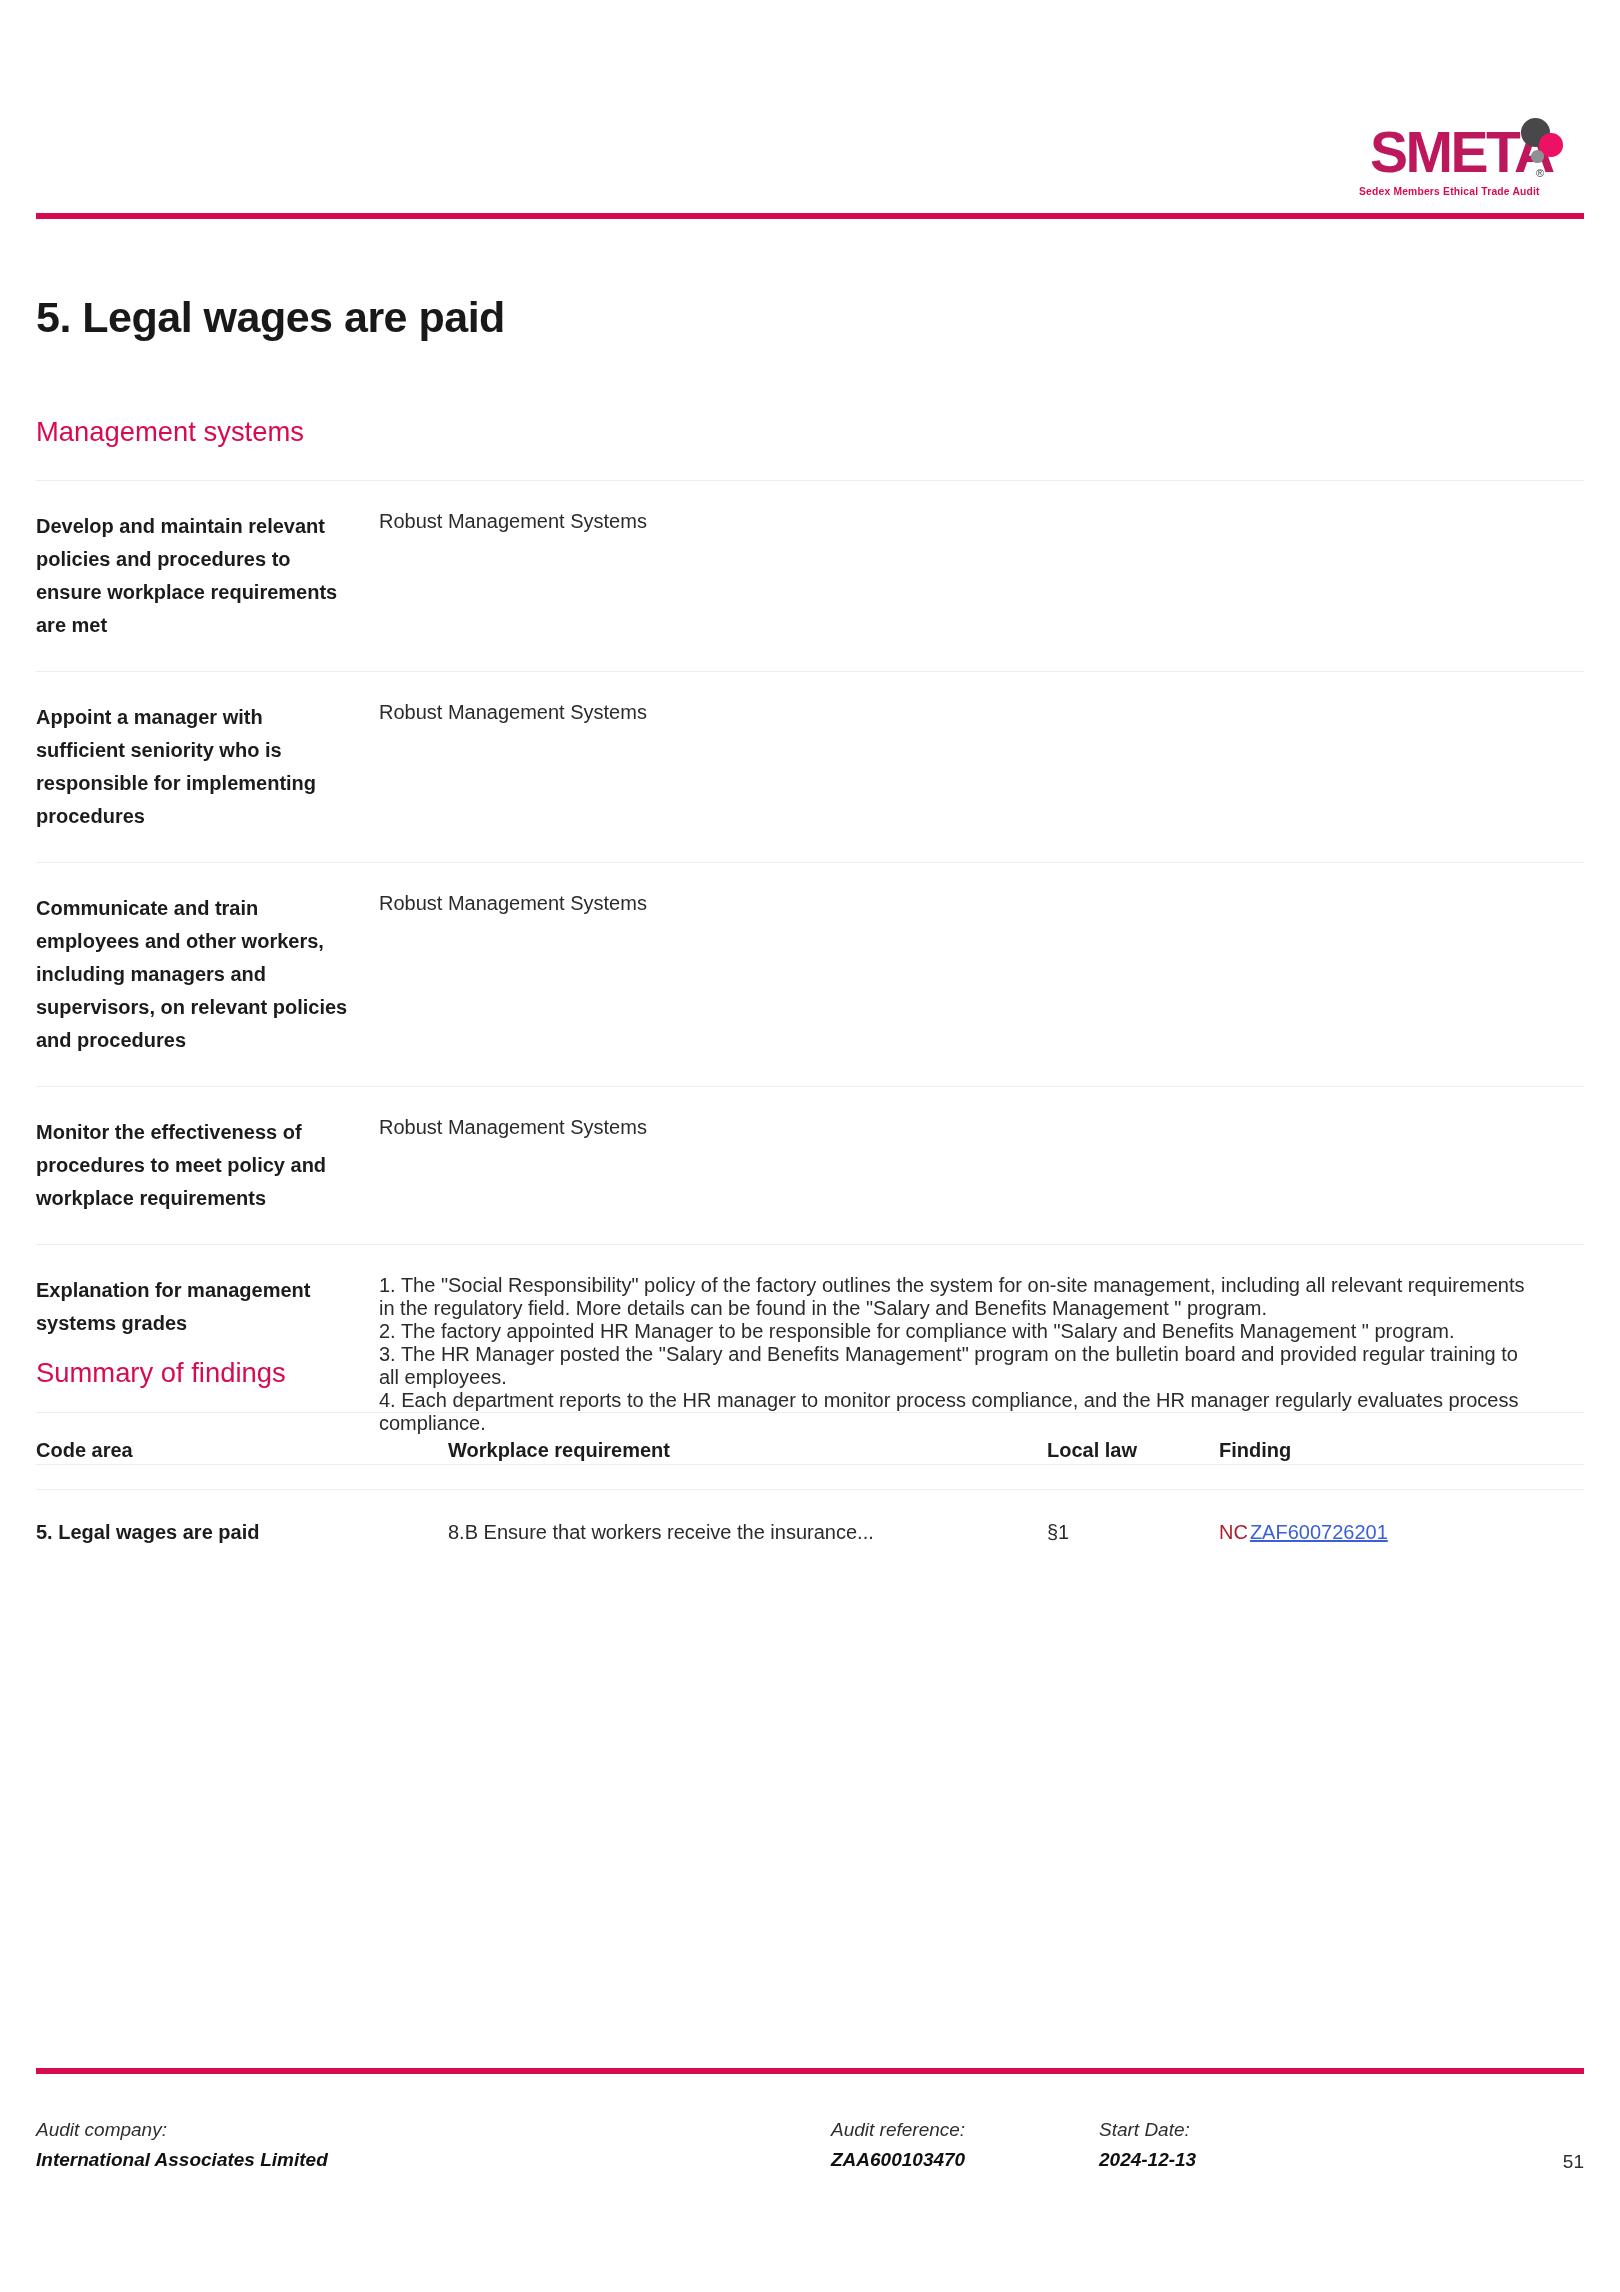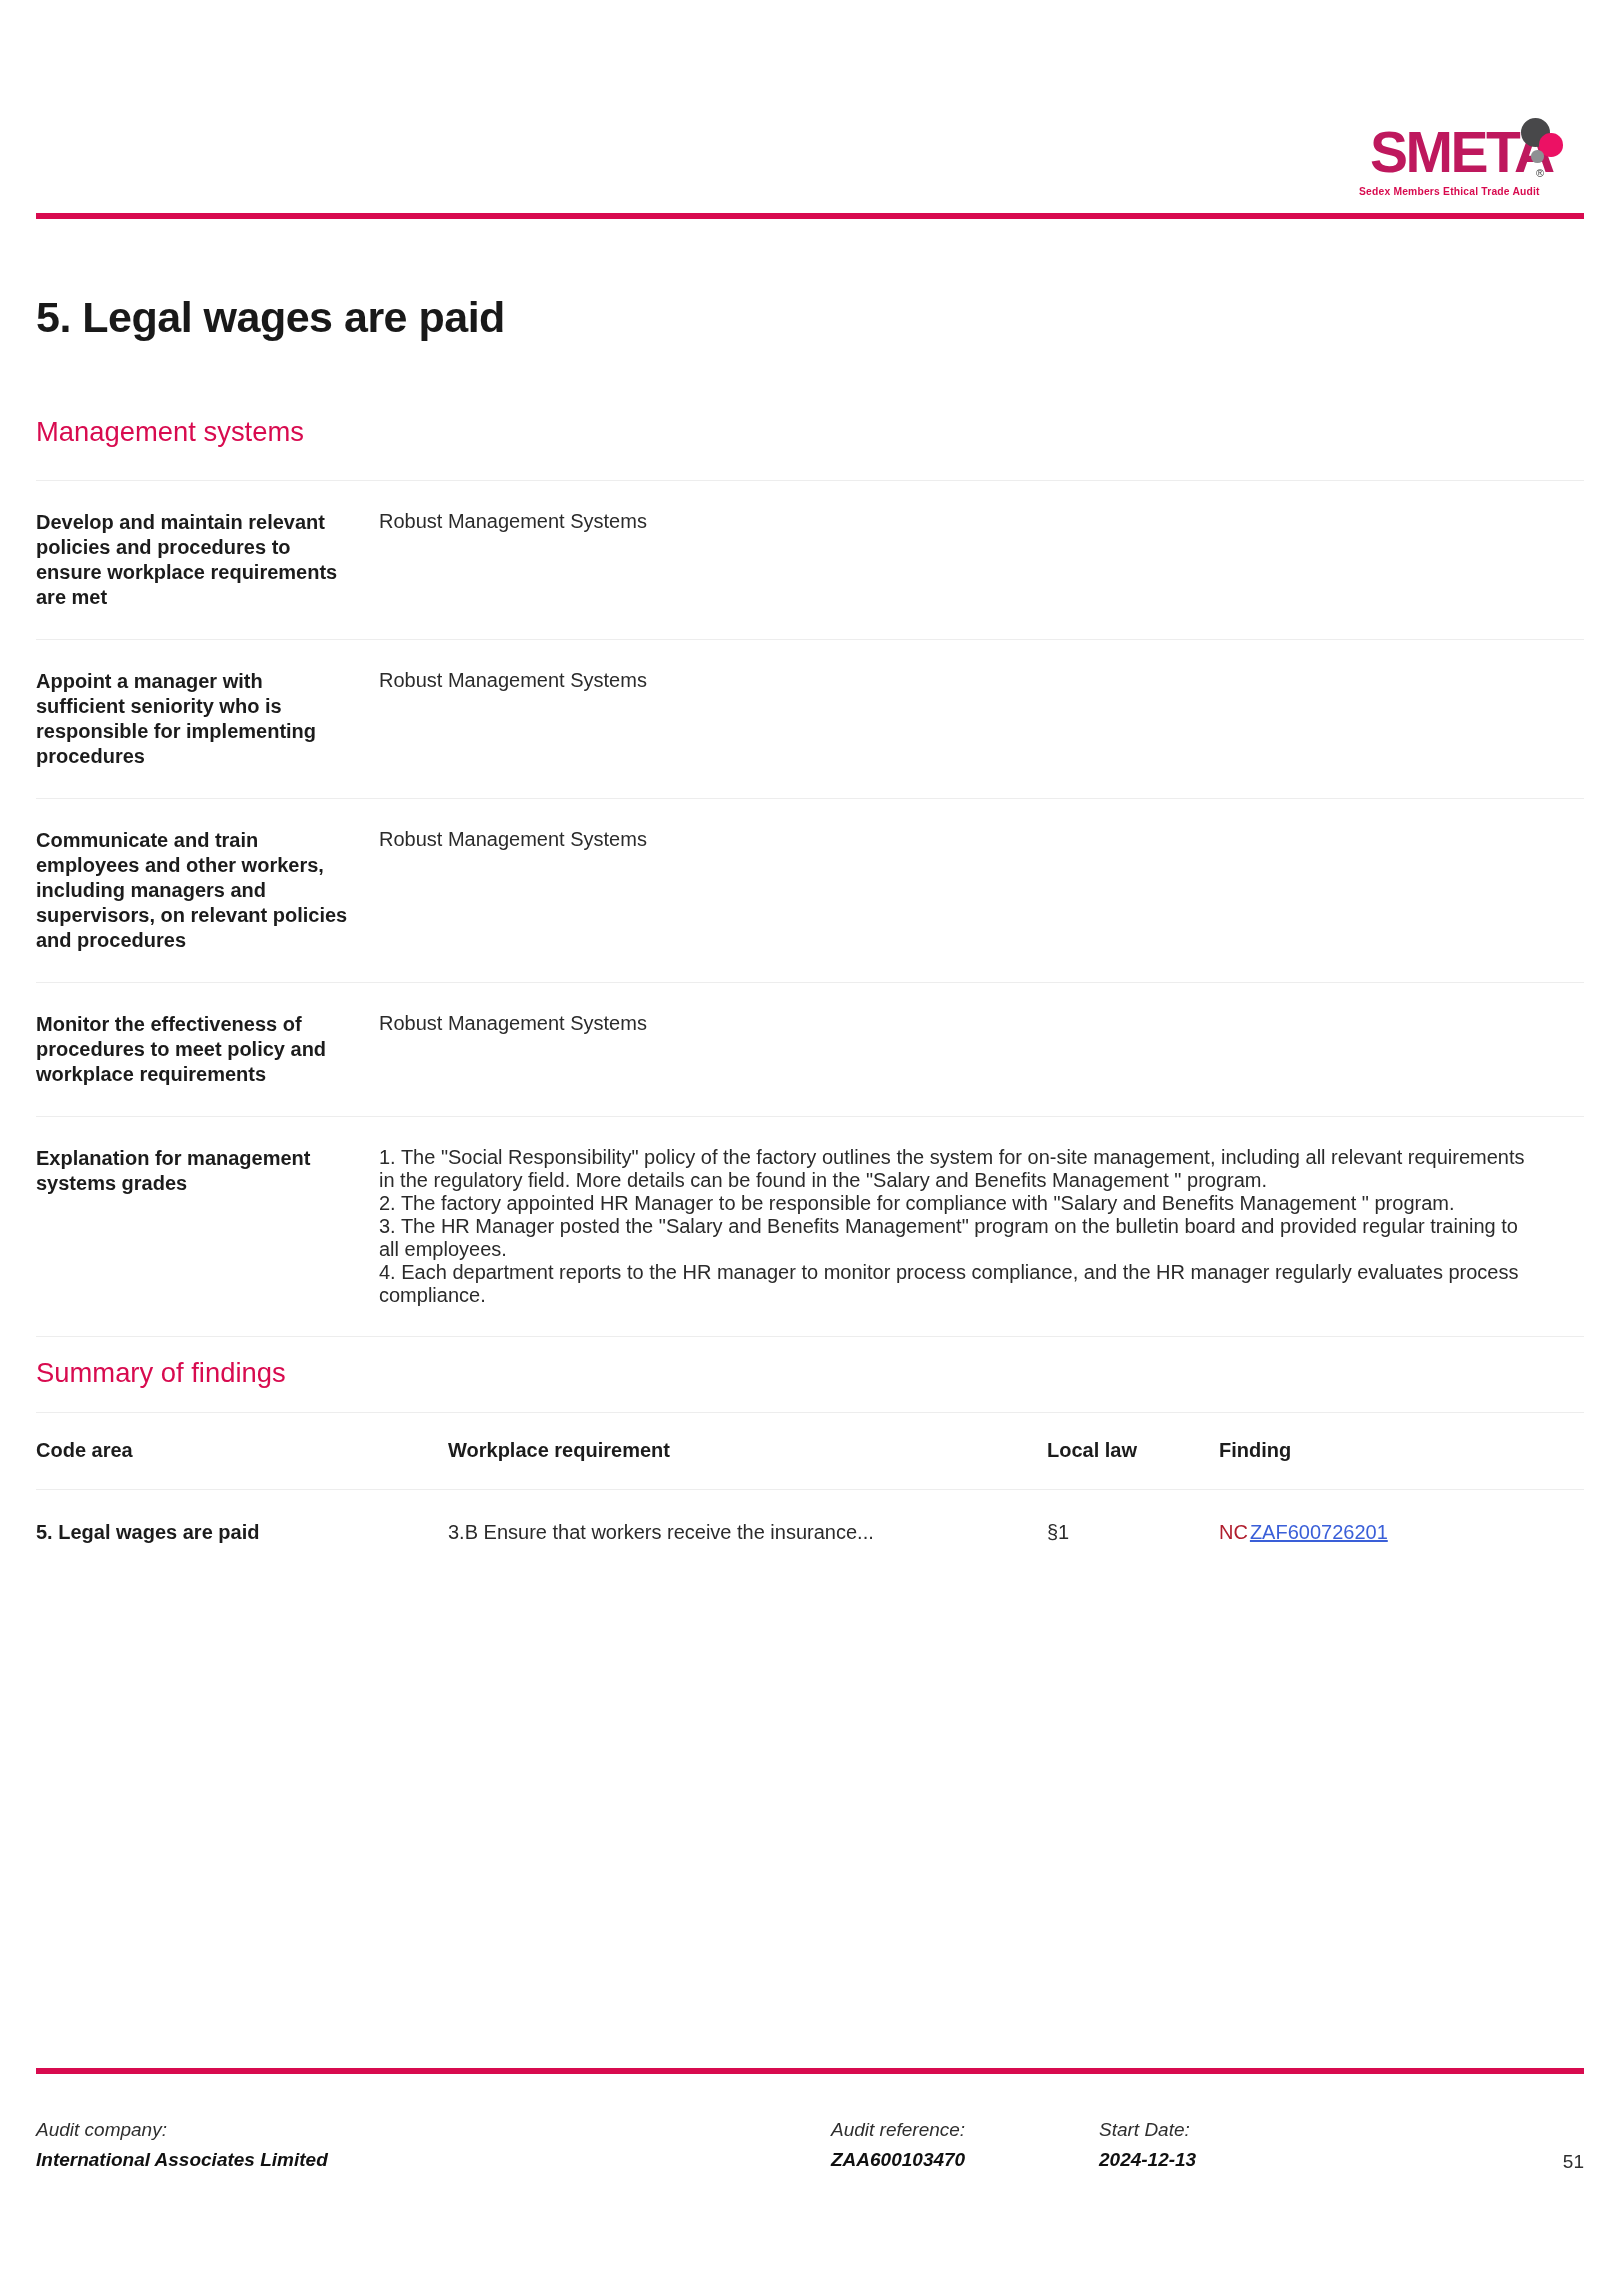--- a/index.html
+++ b/index.html
@@ -34,21 +34,21 @@
   
   .page-title{position:absolute;left:36px;top:294px;font-size:43px;font-weight:700;
     letter-spacing:-0.5px;color:#191919;line-height:1.1;}
   .section-heading{position:absolute;left:36px;font-size:27.4px;font-weight:400;
     color:var(--brand-pink,#D80B4F);line-height:1.15;}
   .ms-heading{top:416px;}
   .sof-heading{top:1357px;}
   
   .ms-table{position:absolute;left:36px;top:480px;width:1548px;border-top:1px solid #ededed;}
   .ms-row{display:grid;grid-template-columns:343px 1fr;padding:29px 0;border-bottom:1px solid #ededed;}
-  .ms-label{font-size:20px;line-height:25px;font-weight:700;color:#1c1c1c;padding-right:27.4px;}
+  .ms-label{font-size:20px;line-height:33px;font-weight:700;color:#1c1c1c;padding-right:27.4px;}
   .ms-value{font-size:20px;line-height:23px;color:#2b2b2b;padding-right:54px;}
   .prewrap{white-space:pre-line;}
   
   .sof-table{position:absolute;left:36px;top:1412px;width:1548px;border-top:1px solid #ededed;}
   .sof-grid{display:grid;grid-template-columns:412px 599px 172px 1fr;}
   .sof-header{padding:25.5px 0 27.4px 0;border-bottom:1px solid #ededed;}
   .sof-header div{font-size:20px;font-weight:700;color:#1c1c1c;}
   .sof-row{padding:31px 0;}
   .sof-cell{font-size:20px;line-height:23.5px;color:#2b2b2b;padding-right:23.5px;}
   .sof-code{font-weight:700;color:#1c1c1c;}
@@ -112,21 +112,21 @@
 
 <div class="sof-table">
   <div class="sof-grid sof-header">
     <div>Code area</div>
     <div>Workplace requirement</div>
     <div>Local law</div>
     <div>Finding</div>
   </div>
   <div class="sof-grid sof-row">
     <div class="sof-cell sof-code">5. Legal wages are paid</div>
-    <div class="sof-cell">3.B Ensure that workers receive the insurance...</div>
+    <div class="sof-cell">8.B Ensure that workers receive the insurance...</div>
     <div class="sof-cell">§1</div>
     <div class="sof-cell">
       <span class="finding-status">NC</span><a class="finding-link">ZAF600726201</a>
     </div>
   </div>
 </div>
 
 <div class="rule rule-bottom"></div>
 
 <div class="footer">

